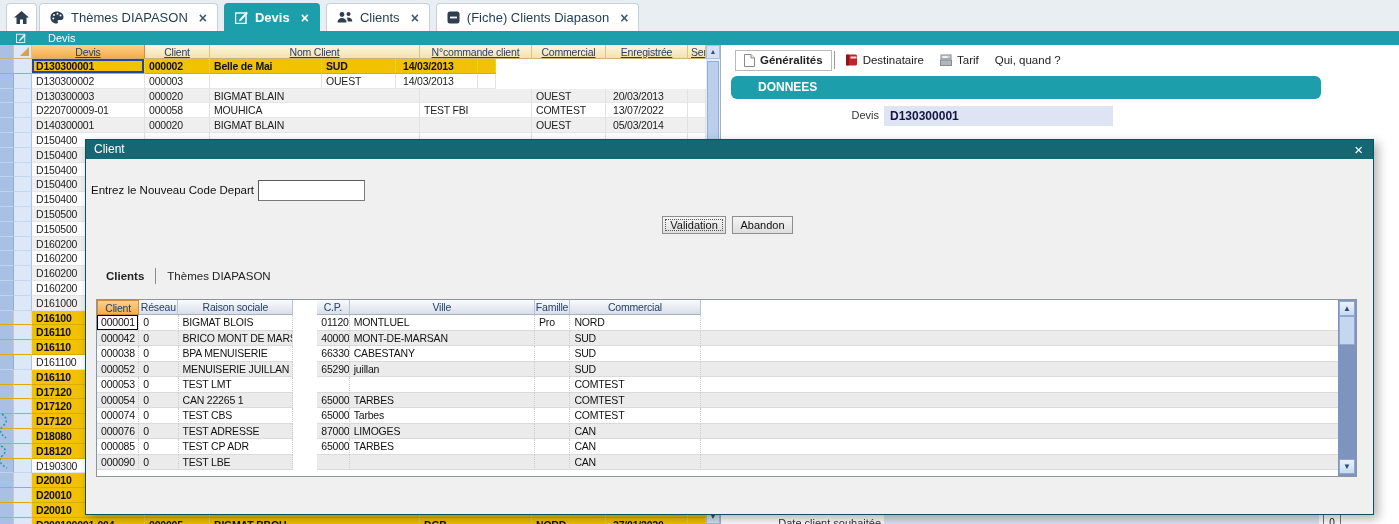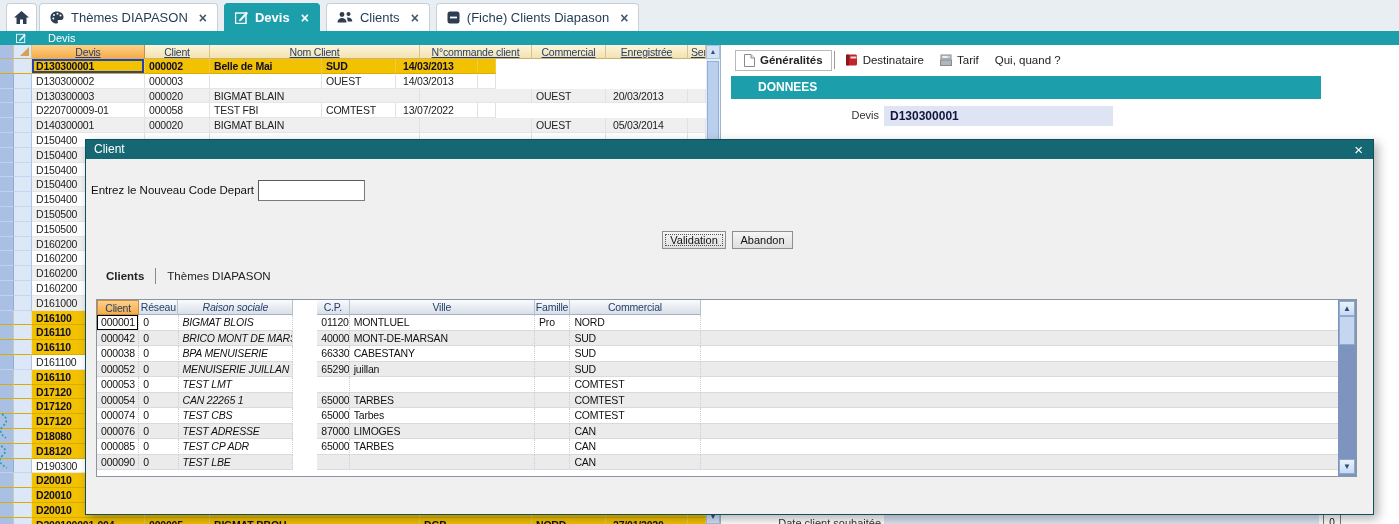--- a/index.html
+++ b/index.html
@@ -67,53 +67,53 @@
     color:#33507A; font-size:7px; line-height:12px; text-align:center; }
   .sb-thumb { position:absolute; left:1px; top:16px; width:12px; height:86px; background:#B9CFEC; border:1px solid #8FB0D8; }
 
   
   .rpanel { position:absolute; left:720px; top:45px; width:679px; height:479px; background:#fff; border-left:1px solid #9FB4C2; }
   .rtabs { position:absolute; left:14px; top:3px; height:24px; display:flex; align-items:center; font-size:11.5px; color:#222; }
   .rtab { display:flex; align-items:center; gap:5px; padding:3px 8px; }
   .rtab.active { font-weight:bold; background:#fff; border:1px solid #B9B9B9; }
   .rtab-sep { width:1px; height:18px; background:#9a9a9a; margin:0 2px; }
   .donnees { position:absolute; left:10px; top:31px; width:590px; height:23px; background:#1C9EAB;
-    color:#fff; font-weight:bold; font-size:12px; line-height:23px; padding-left:27px; }
+    color:#fff; font-weight:bold; font-size:12px; line-height:23px; padding-left:27px;border-radius:6px; }
   .fld-label { position:absolute; font-size:11px; color:#333; text-align:right; }
   .fld-value { position:absolute; background:#DEE4F3; font-size:12px; font-weight:bold; color:#14143F;
     line-height:20px; padding-left:6px; overflow:hidden; white-space:nowrap; }
   .spinbox { position:absolute; width:18px; height:18px; background:#fff; border:1px solid #7a7a7a;
     font-size:10px; text-align:center; line-height:16px; color:#111; }
 
   
   .modal { position:absolute; left:85px; top:139px; width:1289px; height:376px; background:#F0F0F0;
     border:1px solid #0F505B; box-shadow:4px 4px 10px rgba(0,0,0,.3); }
   .mtitle { position:absolute; left:0; top:0; width:100%; height:19px; background:#156873; color:#fff;
     font-size:12px; line-height:19px; padding-left:8px; }
   .mclose { position:absolute; right:10px; top:0; color:#fff; font-size:15px; line-height:19px; cursor:default; }
   .mprompt { position:absolute; left:5px; top:44px; font-size:11.5px; color:#101010; }
   .minput { position:absolute; left:172px; top:40px; width:107px; height:21px; background:#fff;
     border:1px solid #7a7a7a; border-top-color:#5a5a5a; border-left-color:#5a5a5a; font-size:11px; padding:0 3px; }
-  .mbtn { position:absolute; top:91px; height:18px; background:linear-gradient(#F5F5F5,#DEDEDE);
+  .mbtn { position:absolute; top:76px; height:18px; background:linear-gradient(#F5F5F5,#DEDEDE);
     border:1px solid #8E8E8E; font-size:11px; color:#111; font-family:"Liberation Sans", sans-serif; }
   .mbtn.focus { outline:1px dotted #555; outline-offset:-4px; }
   .mtabs { position:absolute; left:12px; top:126px; display:flex; align-items:center; font-size:11.5px; color:#222; height:20px; }
   .mtab { padding:0 8px; }
   .mtab.active { font-weight:bold; }
   .mtab-sep { width:1px; height:16px; background:#8a8a8a; margin:0 3px; }
 
   
   .ctable { position:absolute; left:10px; top:159px; width:1261px; height:178px; background:#fff;
     border:1px solid #8C959F; overflow:hidden; }
   .chead, .crow { display:flex; width:1241px; }
   .chead { height:15px; }
   .crow { height:15.5px; }
   .ccell { overflow:hidden; white-space:nowrap; font-size:10.5px; letter-spacing:-0.2px; line-height:15px;
     border-right:1px dotted #C6CDD9; border-bottom:1px solid #DADADA; padding-left:4px; color:#111; }
-  .cc0 { width:43px; } .cc1 { width:40px; } .cc2 { width:117px;font-style:italic; } .cc3 { width:33px;margin-left:24px; }
+  .cc0 { width:43px; } .cc1 { width:40px; } .cc2 { width:117px; } .cc3 { width:33px;margin-left:24px; }
   .cc4 { width:189px; } .cc5 { width:36px; } .cc6 { width:133px; }
   .cc7 { width:650px; border-right:none; }
   .chead .ccell { background:linear-gradient(#F9FBFD,#D9DFE9); color:#27406B; text-align:center; padding:0;
     border-right:1px solid #B9C2CE; border-bottom:1px solid #A7B0BC; }
   .chead .cc0 { background:linear-gradient(#FCD08A,#F6AC49); border:1px solid #C98F3F; color:#27406B; }
   .chead .cc7 { background:#fff; border:none; }
   .crow.alt .ccell { background:#EBEBEB; }
   .crow .focus-cell { box-shadow:inset 0 0 0 1px #000; }
   .cscroll { position:absolute; right:0; top:0; width:18px; height:176px; background:#7D94BE; }
   .csb-btn { position:absolute; left:1px; width:16px; height:15px; background:linear-gradient(#EAF2FC,#C7DAF3);
@@ -238,20 +238,21 @@
           <div class="cell c-cmd"></div>
           <div class="cell c-com">OUEST</div>
           <div class="cell c-date">20/03/2013</div>
           <div class="cell c-ser"></div>
         </div>
         <div class="trow st-w">
           <div class="cell c-sa"></div>
           <div class="cell c-sb"></div>
           <div class="cell c-devis">D220700009-01</div>
           <div class="cell c-client">000058</div>
+          <div class="cell c-nom">MOUHICA</div>
           <div class="cell c-cmd">TEST FBI</div>
           <div class="cell c-com">COMTEST</div>
           <div class="cell c-date">13/07/2022</div>
           <div class="cell c-ser"></div>
         </div>
         <div class="trow st-g">
           <div class="cell c-sa"></div>
           <div class="cell c-sb"></div>
           <div class="cell c-devis">D140300001</div>
           <div class="cell c-client">000020</div>

